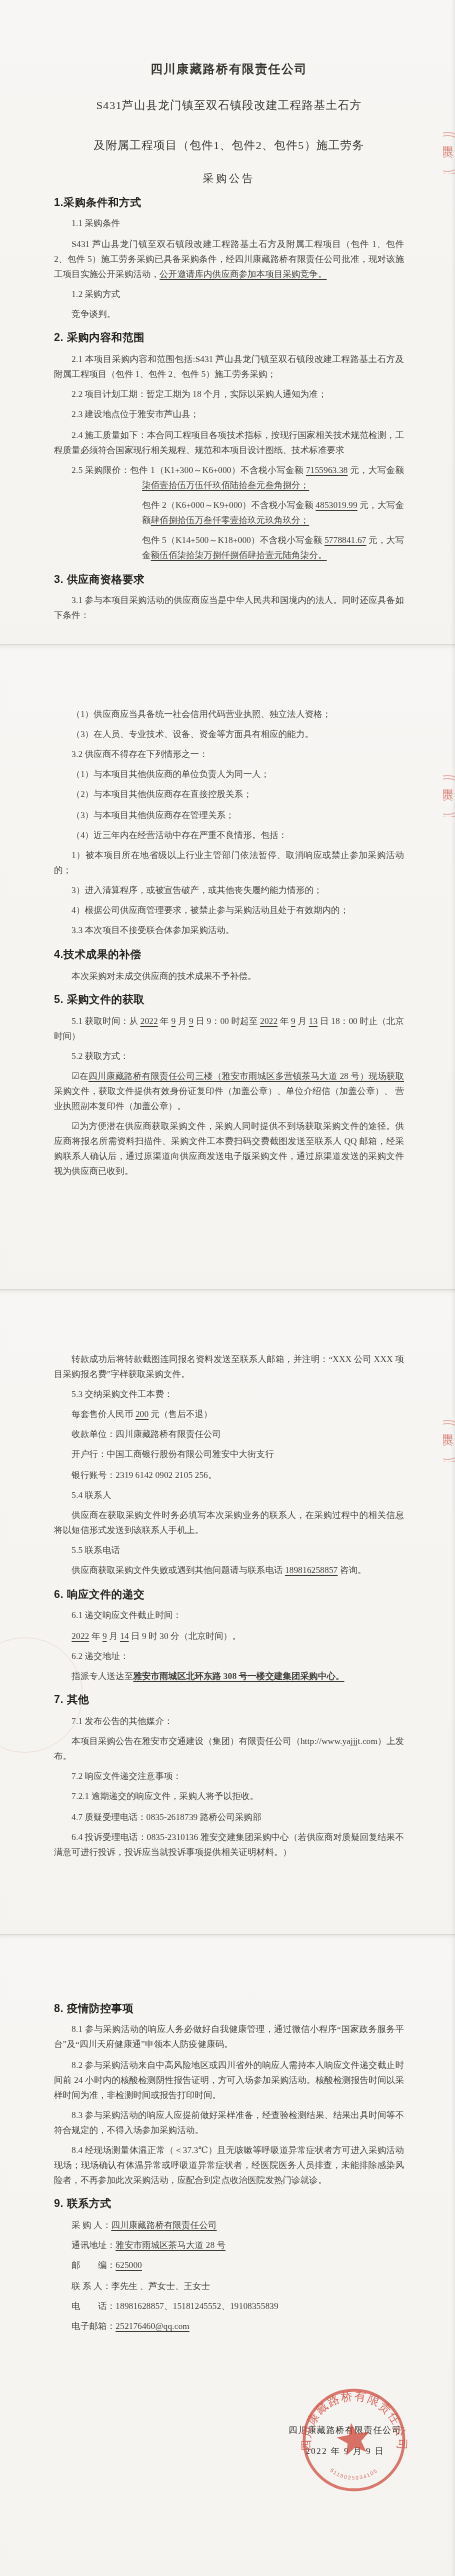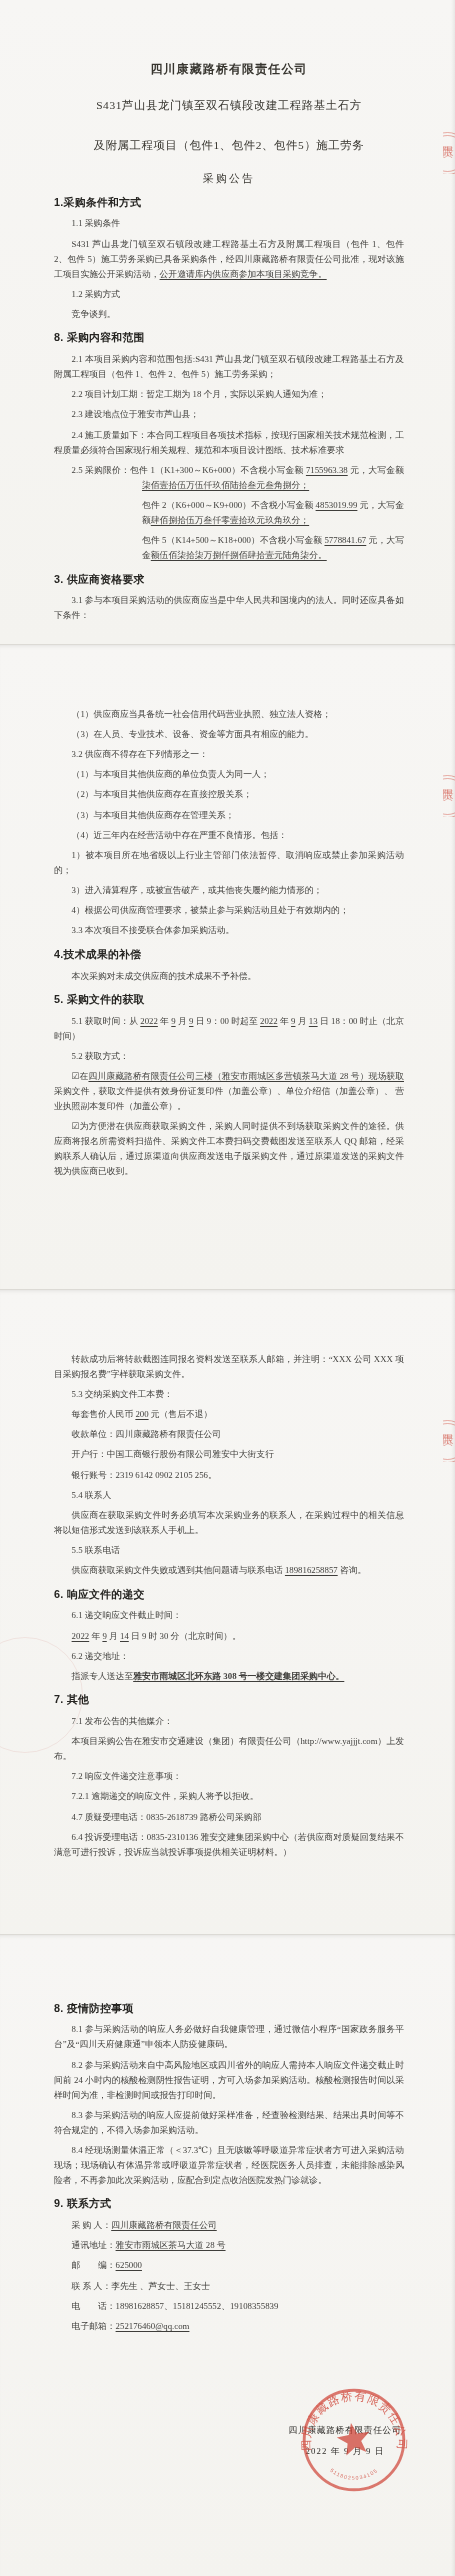--- a/index.html
+++ b/index.html
@@ -54,21 +54,21 @@
     <div class="content">
         <div class="blk t1"><span>四川康藏路桥有限责任公司</span></div>
         <div class="blk t2"><span>S431芦山县龙门镇至双石镇段改建工程路基土石方</span></div>
         <div class="blk t2"><span>及附属工程项目（包件1、包件2、包件5）施工劳务</span></div>
         <div class="blk t3"><span>采购公告</span></div>
         <div class="blk h1x"><span>1.采购条件和方式</span></div>
         <div class="blk p"><span>1.1 采购条件</span></div>
         <div class="blk p"><span>S431 芦山县龙门镇至双石镇段改建工程路基土石方及附属工程项目（包件 1、包件 2、包件 5）施工劳务采购已具备采购条件，经四川康藏路桥有限责任公司批准，现对该施工项目实施公开采购活动，</span><span class="u">公开邀请库内供应商参加本项目采购竞争。</span></div>
         <div class="blk p"><span>1.2 采购方式</span></div>
         <div class="blk p"><span>竞争谈判。</span></div>
-        <div class="blk h1x"><span>8. 采购内容和范围</span></div>
+        <div class="blk h1x"><span>2. 采购内容和范围</span></div>
         <div class="blk p"><span>2.1 本项目采购内容和范围包括:S431 芦山县龙门镇至双石镇段改建工程路基土石方及附属工程项目（包件 1、包件 2、包件 5）施工劳务采购；</span></div>
         <div class="blk p"><span>2.2 项目计划工期：暂定工期为 18 个月，实际以采购人通知为准；</span></div>
         <div class="blk p"><span>2.3 建设地点位于雅安市芦山县；</span></div>
         <div class="blk p"><span>2.4 施工质量如下：本合同工程项目各项技术指标，按现行国家相关技术规范检测，工程质量必须符合国家现行相关规程、规范和本项目设计图纸、技术标准要求</span></div>
         <div class="blk p hang"><span>2.5 采购限价：包件 1（K1+300～K6+000）不含税小写金额 </span><span class="u">7155963.38</span><span> 元，大写金额</span><span class="u">柒佰壹拾伍万伍仟玖佰陆拾叁元叁角捌分；</span></div>
         <div class="blk p pk"><span>包件 2（K6+000～K9+000）不含税小写金额 </span><span class="u">4853019.99</span><span> 元，大写金额</span><span class="u">肆佰捌拾伍万叁仟零壹拾玖元玖角玖分；</span></div>
         <div class="blk p pk"><span>包件 5（K14+500～K18+000）不含税小写金额 </span><span class="u">5778841.67</span><span> 元，大写金</span><span class="u">额伍佰柒拾柒万捌仟捌佰肆拾壹元陆角柒分。</span></div>
         <div class="blk h1x"><span>3. 供应商资格要求</span></div>
         <div class="blk p"><span>3.1 参与本项目采购活动的供应商应当是中华人民共和国境内的法人。同时还应具备如下条件：</span></div>
       </div>

